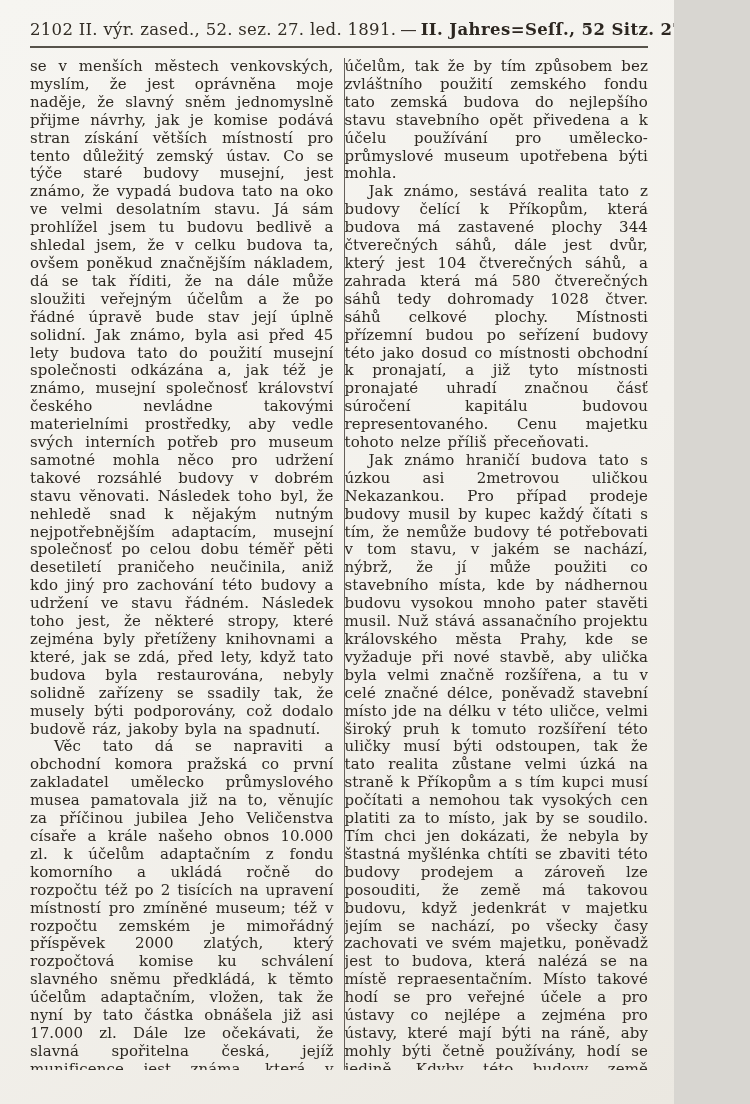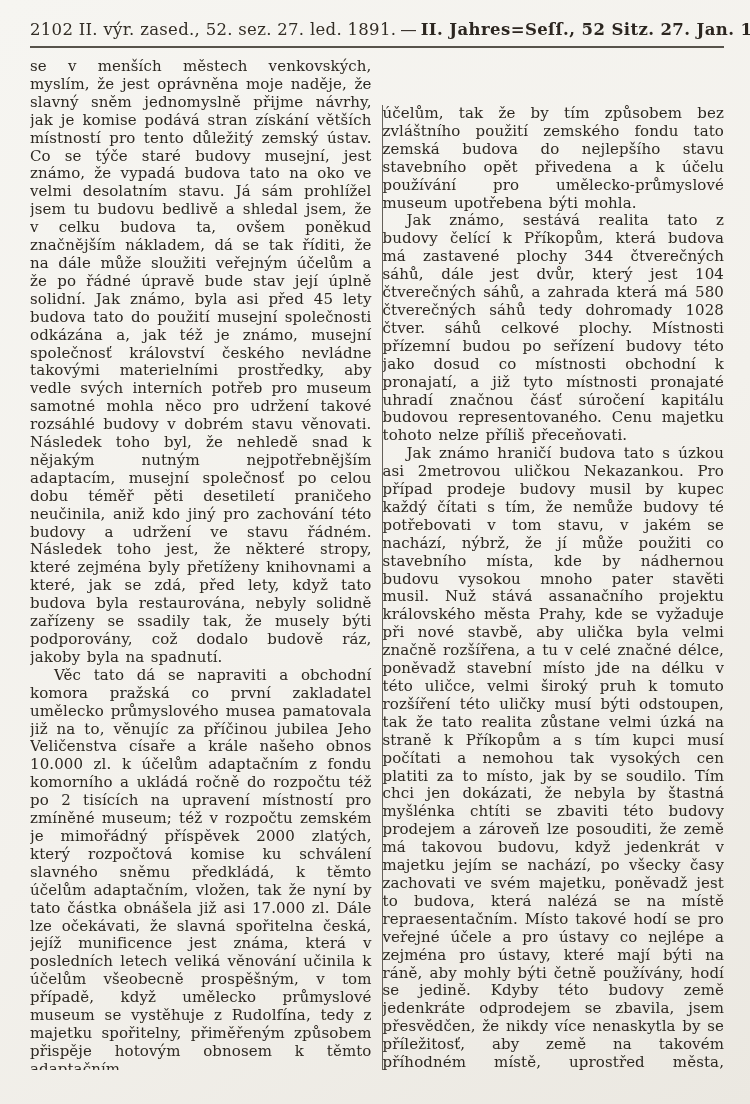--- a/index.html
+++ b/index.html
@@ -3,21 +3,21 @@
 <meta charset="utf-8">
 <style>
   html,body{margin:0;padding:0;}
   body{
     width:750px;height:1104px;
     background:#d8d6d1;
     font-family:"DejaVu Serif","Liberation Serif",serif;
   }
   .page{
     position:relative;
-    width:750px;height:1104px;
+    width:674px;height:1104px;
     background:linear-gradient(145deg,#f6f5f1 0%,#f3f1ec 55%,#ebe8e1 100%);
     color:#2d2821;
     overflow:hidden;
     box-sizing:border-box;
   }
   .header{
     position:absolute;left:30px;right:26px;top:20px;
     display:flex;justify-content:space-between;align-items:baseline;
     font-size:16.5px;
     padding-bottom:7px;
@@ -27,21 +27,21 @@
   .header-czech{font-weight:500;letter-spacing:0.3px;color:#322c24;}
   .header-sep{font-weight:500;color:#322c24;padding:0 4px;}
   .header-german{font-weight:700;letter-spacing:0.4px;color:#2c2620;}
   .columns{
     position:absolute;left:30px;right:26px;top:58px;bottom:34px;
     display:flex;
     overflow:hidden;
   }
   .col{flex:1 1 50%;overflow:hidden;}
   .col-left{padding-right:10px;}
-  .col-right{border-left:1.6px solid rgba(44,38,30,0.72);margin-top:47px;}
+  .col-right{border-left:1.6px solid rgba(44,38,30,0.72);}
   p.para{
     margin:0;
     text-align:justify;
     font-size:15px;
     line-height:17.9px;
     word-spacing:1.6px;
     letter-spacing:0.1px;
     color:#2d2821;
   }
   p.para.indent{text-indent:24px;}

